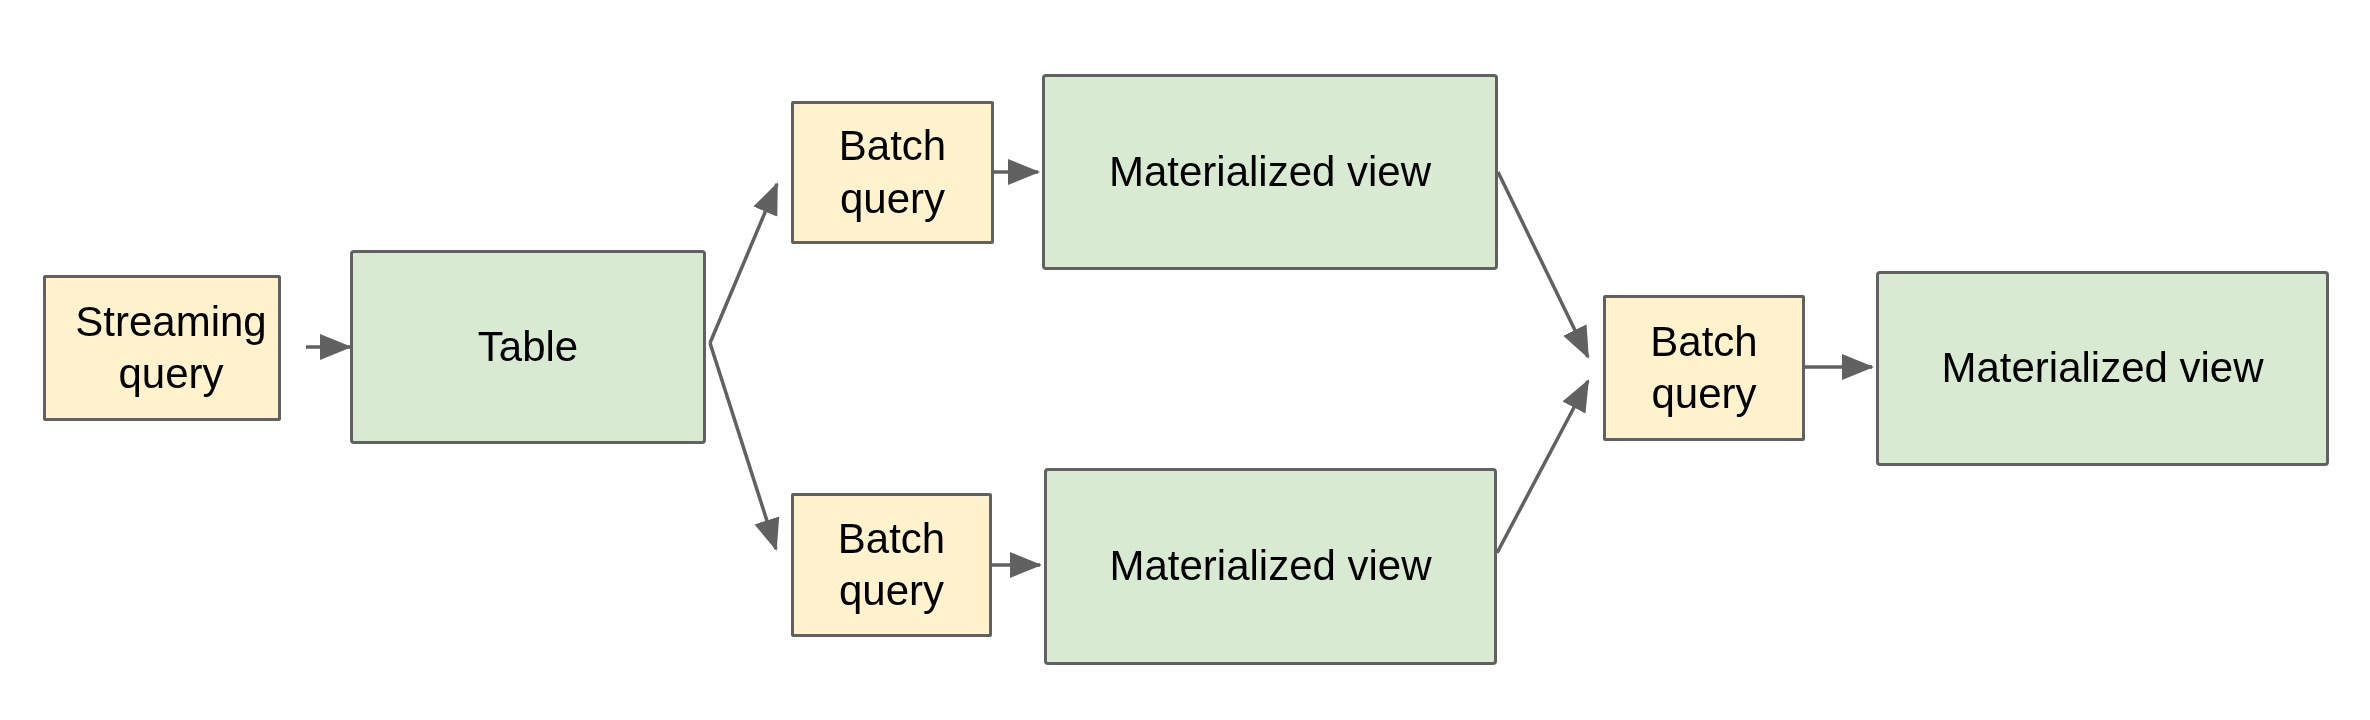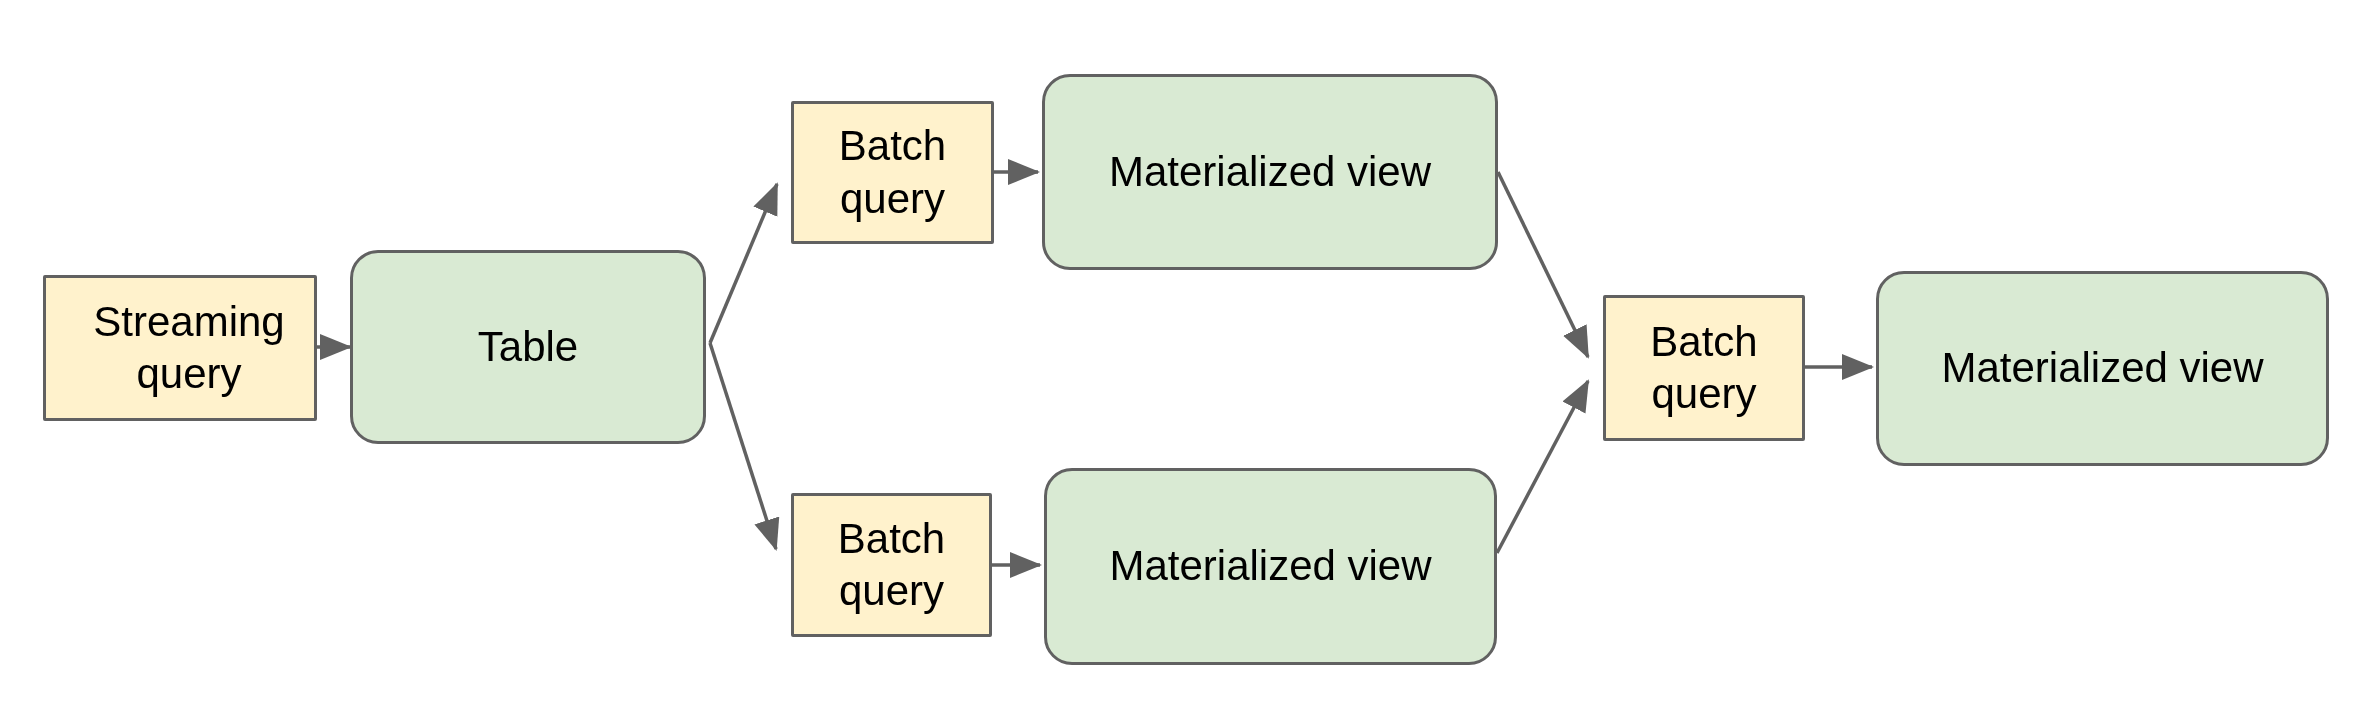--- a/index.html
+++ b/index.html
@@ -41,24 +41,24 @@
   }
   .node.query {
     background: var(--query-fill, #fff2cc);
     border: 3px solid var(--stroke, #616161);
     border-radius: 2px;
     margin-left: 11px;
   }
   .node.view {
     background: var(--view-fill, #d9ead3);
     border: 3px solid var(--stroke, #616161);
-    border-radius: 28px;
+    border-radius: 4px;
   }
   
-  #n-streaming     { left: 32px;   top: 275px; width: 274px; height: 146px; padding-left: 32px; }
+  #n-streaming     { left: 32px;   top: 275px; width: 238px; height: 146px; padding-left: 32px; }
   #n-table         { left: 350px;  top: 250px; width: 356px; height: 194px; }
   #n-bq-top        { left: 780px;  top: 101px; width: 203px; height: 143px; }
   #n-mv-top        { left: 1042px; top: 74px;  width: 456px; height: 196px; }
   #n-bq-bottom     { left: 780px;  top: 493px; width: 201px; height: 144px; }
   #n-mv-bottom     { left: 1044px; top: 468px; width: 453px; height: 197px; }
   #n-bq-right      { left: 1592px; top: 295px; width: 202px; height: 146px; }
   #n-mv-right      { left: 1876px; top: 271px; width: 453px; height: 195px; }
 </style>
 </head>
 <body>

